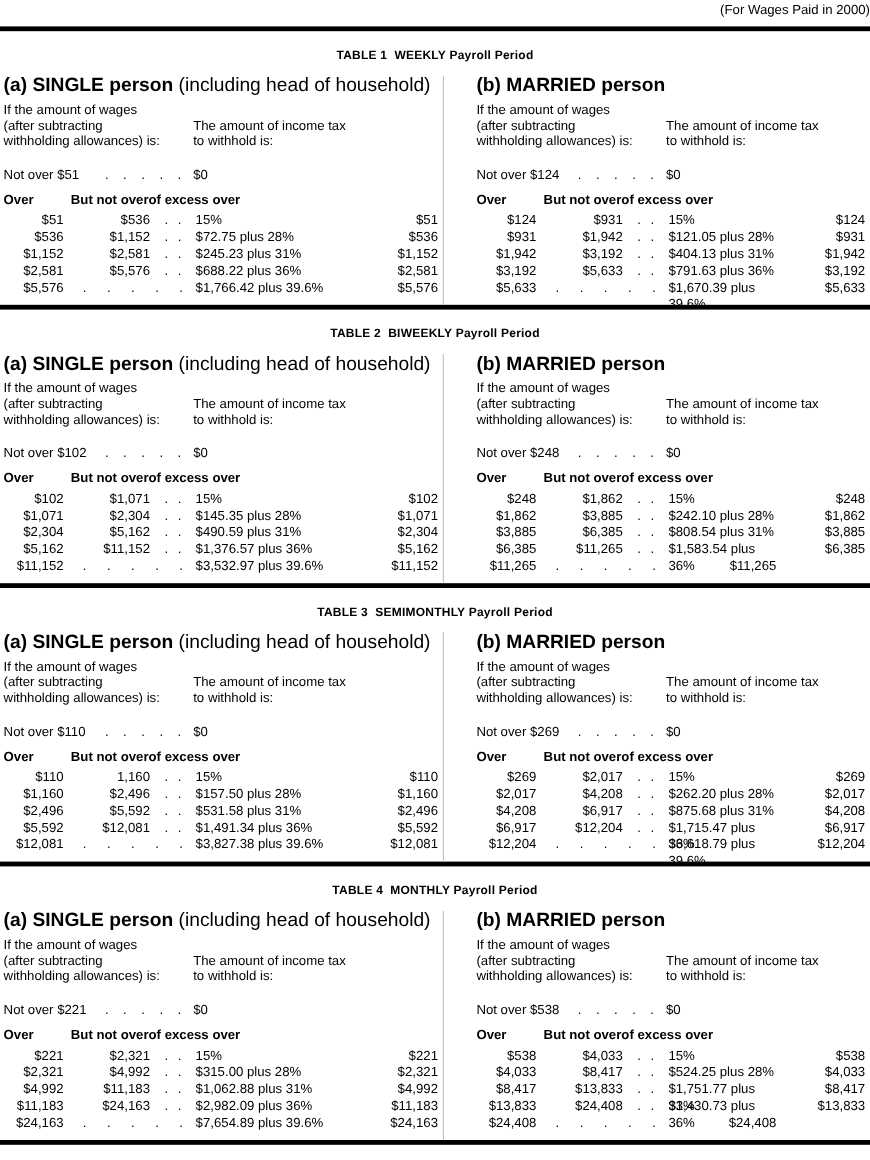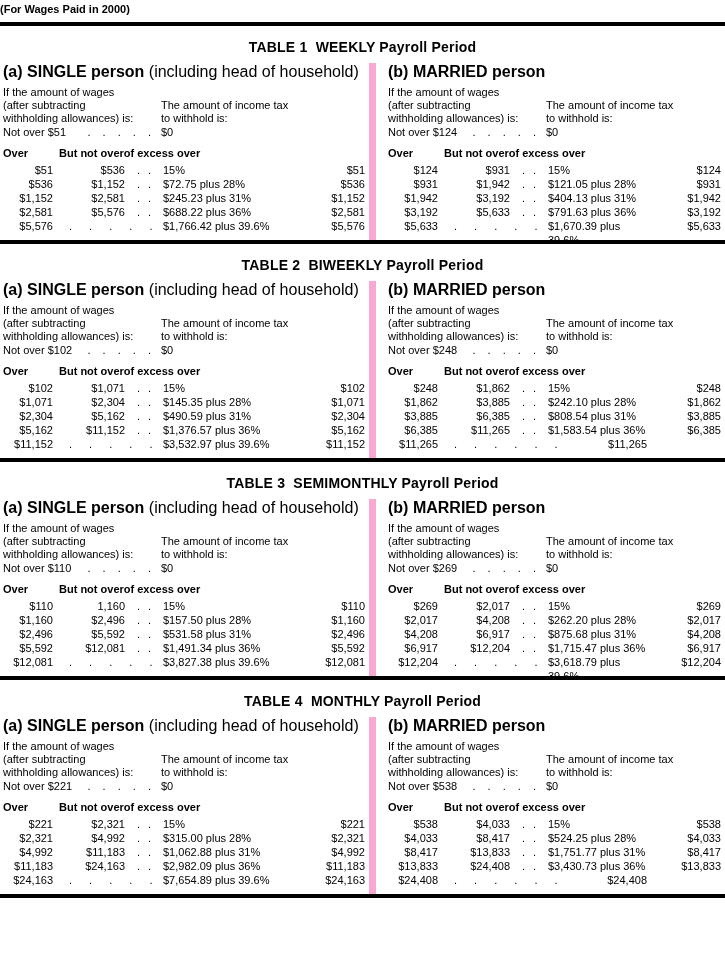--- a/index.html
+++ b/index.html
@@ -1,30 +1,30 @@
 <!DOCTYPE html>
 <html><head>
 <meta charset="utf-8">
 <style>
   html,body{margin:0;padding:0;background:#fff;color:#000;}
   body{width:725px;height:967px;font-family:"Liberation Sans",sans-serif;font-size:11px;line-height:13px;overflow:hidden;}
   .page{width:725px;}
   .pg-title{font-size:17px;line-height:20px;font-weight:bold;text-align:center;margin-top:4px;letter-spacing:.2px;}
-  .pg-subtitle{font-size:11px;font-weight:bold;text-align:left;margin-top:3px;}
+  .pg-subtitle{font-size:11px;font-weight:normal;text-align:right;margin-top:3px;}
   .toprule{height:4px;background:#000;margin-top:6px;}
   .tbl{border-bottom:4px solid #000;}
-  .tbl-title{font-size:14px;line-height:18px;font-weight:bold;text-align:center;margin:12px 0 7px 0;white-space:pre;letter-spacing:.2px;}
+  .tbl-title{font-size:10px;line-height:18px;font-weight:bold;text-align:center;margin:12px 0 7px 0;white-space:pre;letter-spacing:.2px;}
   .cols{display:grid;grid-template-columns:369px 1fr;}
   .col{padding:0 4px 7px 3px;}
-  .col.right{border-left:7px solid #f9a8d4;padding-left:12px;}
+  .col.right{border-left:1px solid #f9a8d4;padding-left:27px;}
   .sec-head{font-size:16px;line-height:15px;margin:1px 0 7px 0;white-space:nowrap;}
   .sec-head .bold{font-weight:bold;}
   .desc{display:grid;grid-template-columns:158px 1fr;}
   .desc-r{padding-top:13px;}
-  .notover{display:grid;grid-template-columns:158px 1fr;margin:1px 0 8px 0;}
+  .notover{display:grid;grid-template-columns:158px 1fr;margin:15px 0 8px 0;}
   .no-l{display:flex;justify-content:space-between;padding-right:10px;}
   .no-dots{word-spacing:9px;white-space:pre;}
   .chead{display:grid;grid-template-columns:56px auto 1fr;font-weight:bold;margin-bottom:3px;}
   .ch3{text-align:left;}
   .row{display:grid;grid-template-columns:50px 72px 34px 1fr 74px;height:14px;line-height:14px;}
   .c1,.c2,.c5{text-align:right;}
   .c3{text-align:left;padding-left:12px;word-spacing:5px;white-space:pre;}
   .c4{padding-left:4px;}
   .c2.span2{grid-column:2/4;text-align:left;padding-left:16px;word-spacing:14px;white-space:pre;}
   .bottom-space{height:30px;}

